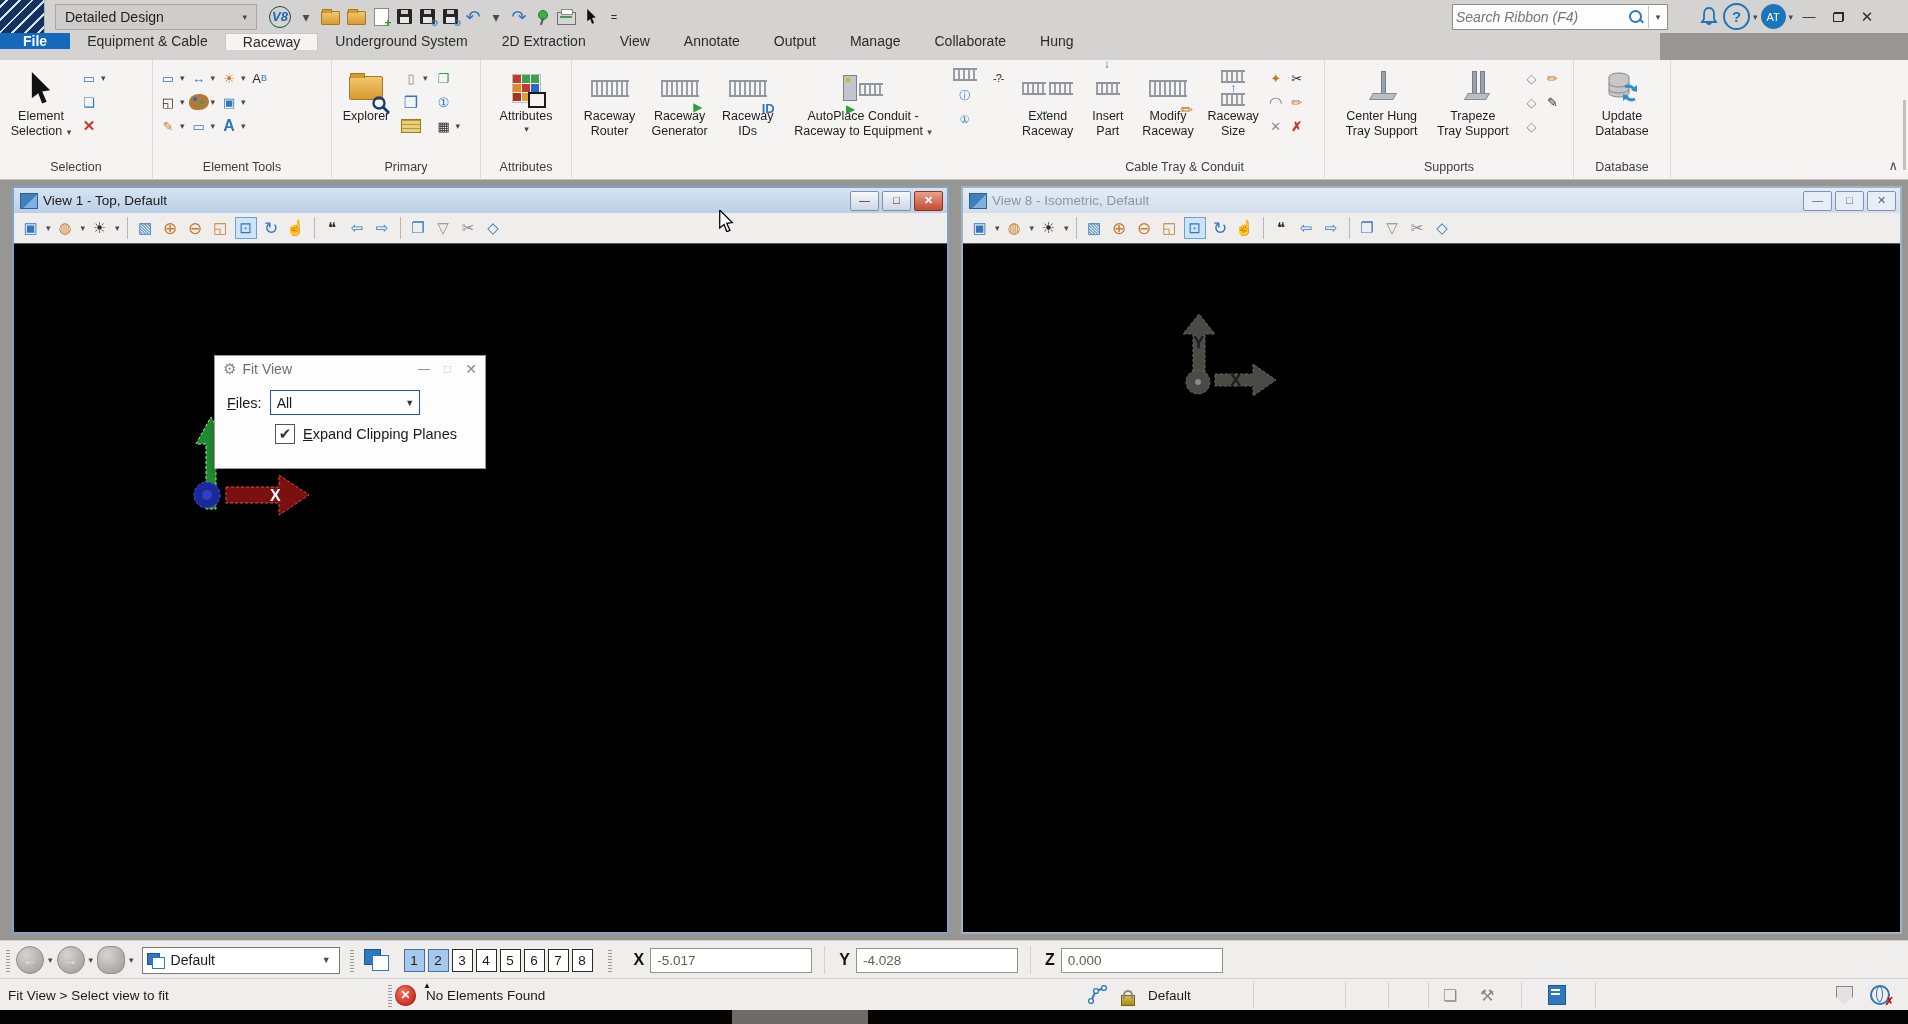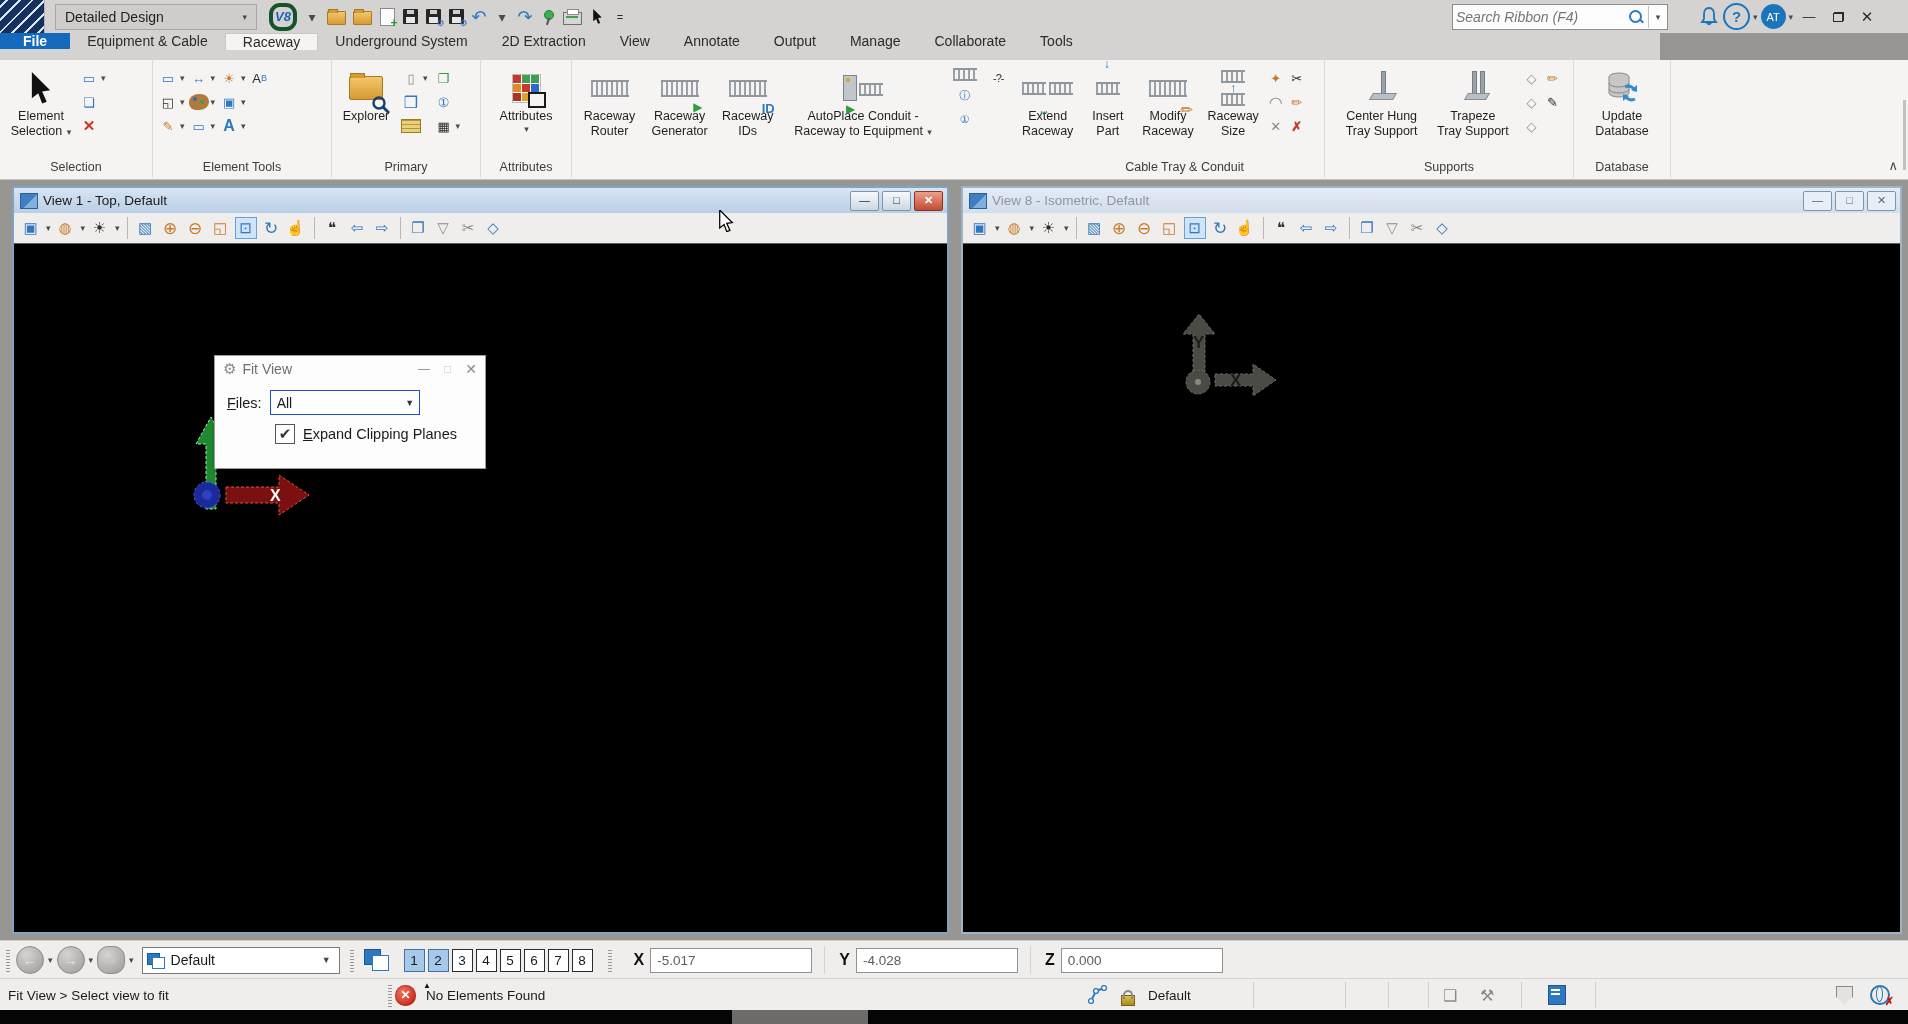--- a/index.html
+++ b/index.html
@@ -5,21 +5,21 @@
   html,body{margin:0;padding:0;background:#000}
   .root{position:relative;width:1908px;height:1024px;overflow:hidden;background:#989693;font-family:"Liberation Sans",sans-serif;-webkit-font-smoothing:antialiased}
   
   .titlebar{position:absolute;left:0;top:0;width:1908px;height:33px;background:#d5d3d2;display:flex;align-items:center}
   .logo{width:44px;height:33px;background:repeating-linear-gradient(135deg,#15325e 0 4px,#d8e4f0 4px 6px,#15325e 6px 9px);border-right:1px solid #b5b3b2;flex:none}
   .wfbox{width:182px;height:24px;background:#cfcdcc;border:1px solid #a9a7a6;display:flex;align-items:center;padding:0 9px;margin-left:10px;font-size:14px;color:#1f1f1f;flex:none}
   .wfbox .dd{margin-left:auto}
   .dd{font-size:9px;color:#4a4a4a}
   .qat{display:flex;align-items:center;gap:7px;margin-left:12px}
   .qi{display:inline-flex;align-items:center;justify-content:center;min-width:16px;height:20px;font-size:14px}
-  .v8chip{color:#1b66b4;font-weight:bold;font-style:italic;font-size:13px;border:4px solid #14532d;border-radius:11px;padding:0 2px;line-height:14px}
+  .v8chip{color:#1b66b4;font-weight:bold;font-style:italic;font-size:13px;border:1px solid #14532d;border-radius:11px;padding:0 2px;line-height:14px}
   .fold{width:17px;height:12px;background:linear-gradient(#f2c76d,#d79a32);border:1px solid #a87a20;border-radius:1px;position:relative;margin-top:3px}
   .fold::before{content:"";position:absolute;left:0;top:-3px;width:8px;height:3px;background:#d79a32;border:1px solid #a87a20;border-bottom:none}
   .ndoc{width:13px;height:16px;background:#fdfdfd;border:1px solid #8a8a8a;position:relative}
   .ndoc span{position:absolute;right:-4px;bottom:-5px;color:#2a9a2a;font-weight:bold;font-size:12px}
   .flop{width:15px;height:15px;background:#262626;border-radius:1px;position:relative}
   .flop::before{content:"";position:absolute;left:3px;bottom:1px;width:9px;height:6px;background:#e8e8e8}
   .flop::after{content:"";position:absolute;left:4px;top:1px;width:7px;height:4px;background:#cfcfcf}
   .flop span{position:absolute;right:-4px;bottom:-4px;font-size:9px;color:#3a6fae}
   .blue{color:#2e78c0}.orange{color:#c87a2a}.dark{color:#2b2b2b}.green{color:#2f9e3f}.red{color:#c8372a}.gray{color:#8a8a8a}
   .pinic{position:relative;width:12px;height:16px}
@@ -233,21 +233,21 @@
     <div class="tab file">File</div>
     <div class="tab">Equipment &amp; Cable</div>
     <div class="tab active">Raceway</div>
     <div class="tab">Underground System</div>
     <div class="tab">2D Extraction</div>
     <div class="tab">View</div>
     <div class="tab">Annotate</div>
     <div class="tab">Output</div>
     <div class="tab">Manage</div>
     <div class="tab">Collaborate</div>
-    <div class="tab">Tools</div>
+    <div class="tab">Hung</div>
   </div>
 
   <div class="ribbon">
 
     <div class="grp" style="width:152px">
       <div class="gbody">
         <div class="bb">
           <span class="bicon">
             <svg width="24" height="32" viewBox="0 0 10 14">
                 <path d="M1 0 L9 8 L5.5 8.5 L7.5 13 L5.5 13.8 L3.8 9.3 L1 11.5 Z" fill="#111"></path>

